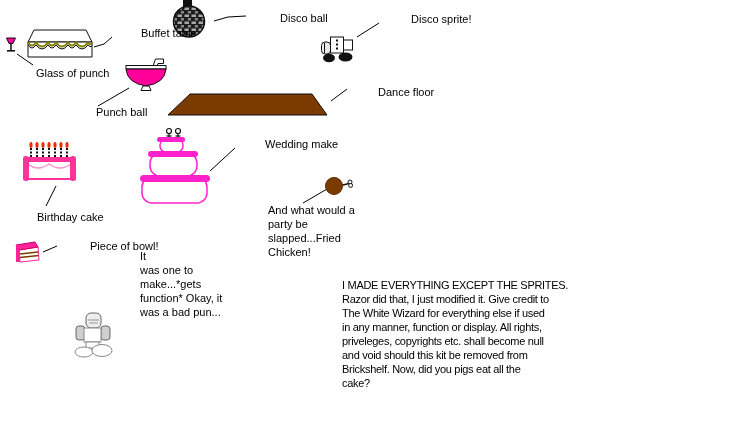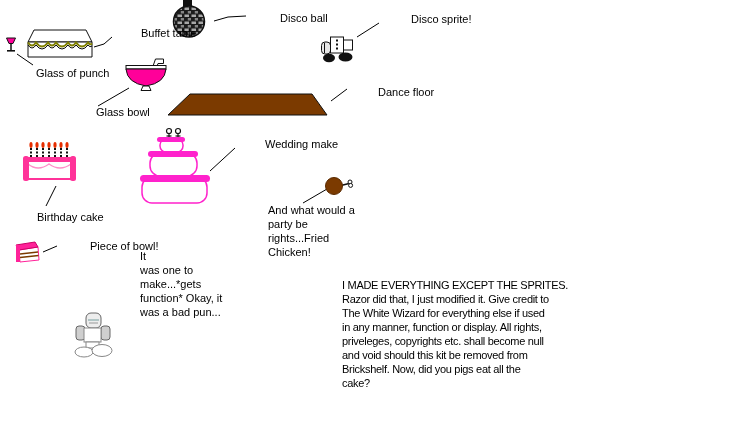--- a/index.html
+++ b/index.html
@@ -148,29 +148,29 @@
     <rect x="12" y="16" width="17" height="14" fill="#fff" stroke="#888" stroke-width="1"></rect>
     <rect x="14" y="30" width="13" height="6" fill="#fff" stroke="#888" stroke-width="1"></rect>
     <ellipse cx="12" cy="40" rx="9" ry="5" fill="#fff" stroke="#888" stroke-width="1"></ellipse>
     <ellipse cx="30" cy="38.5" rx="10" ry="6" fill="#fff" stroke="#888" stroke-width="1"></ellipse>
   </svg>
 
   <div class="lbl" style="left:8px;top:67px">Glass of punch</div>
   <div class="lbl" style="left:113px;top:27px">Buffet table</div>
   <div class="lbl" style="left:252px;top:12px">Disco ball</div>
   <div class="lbl" style="left:383px;top:13px">Disco sprite!</div>
-  <div class="lbl" style="left:68px;top:106px">Glass bowl</div>
+  <div class="lbl" style="left:68px;top:106px">Punch ball</div>
   <div class="lbl" style="left:350px;top:86px">Dance floor</div>
   <div class="lbl" style="left:237px;top:138px">Wedding make</div>
   <div class="lbl" style="left:9px;top:211px">Birthday cake</div>
   <div class="lbl" style="left:62px;top:240px">Piece of bowl!</div>
 
   <div class="note" style="left:268px;top:203px;width:110px">And what would a
 party be
-rights...Fried
+slapped...Fried
 Chicken!</div>
   <div class="note" style="left:140px;top:249px;width:130px">It
 was one to
 make...*gets
 function* Okay, it
 was a bad pun...</div>
   <div class="note credits" style="left:342px;top:278px;width:270px">I MADE EVERYTHING EXCEPT THE SPRITES.
 Razor did that, I just modified it. Give credit to
 The White Wizard for everything else if used
 in any manner, function or display. All rights,

